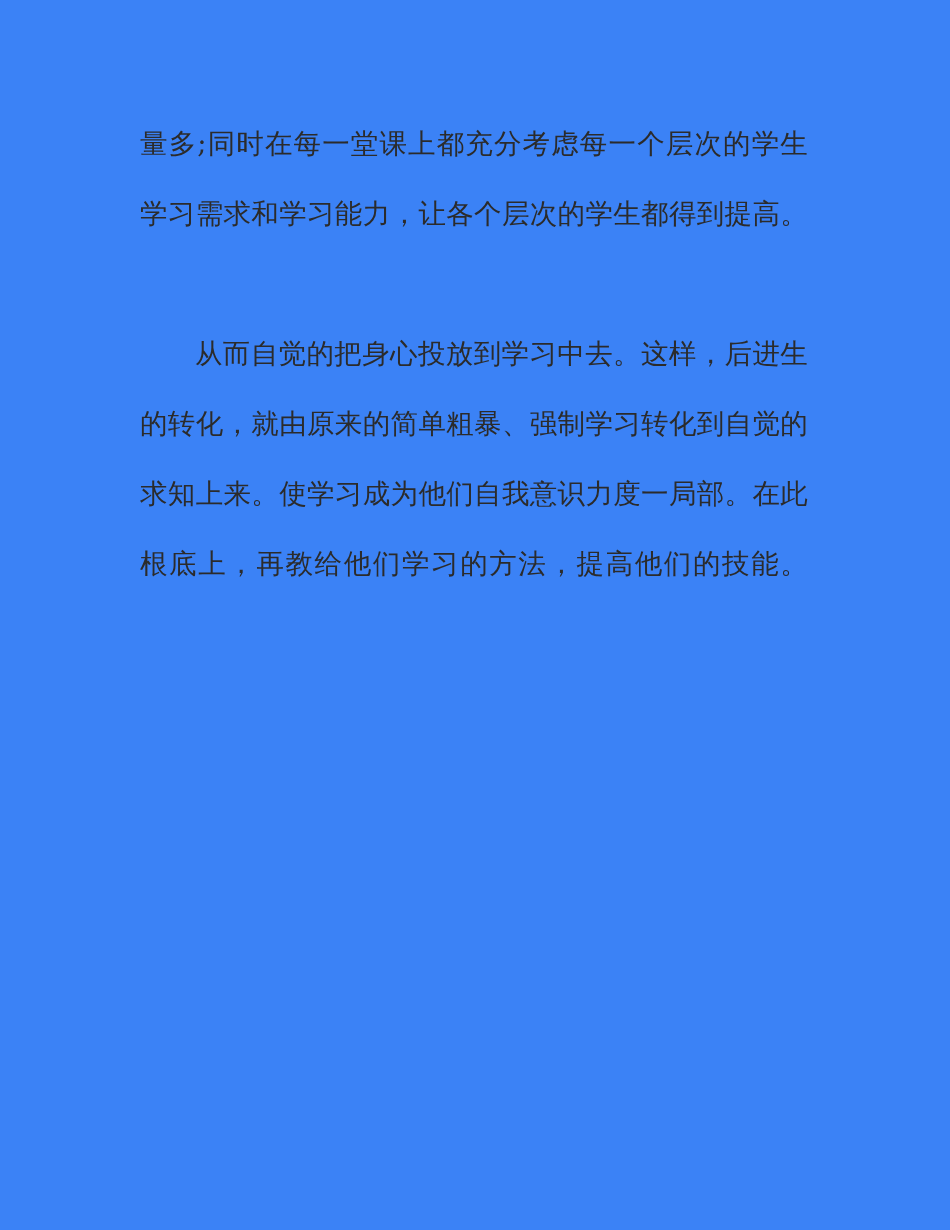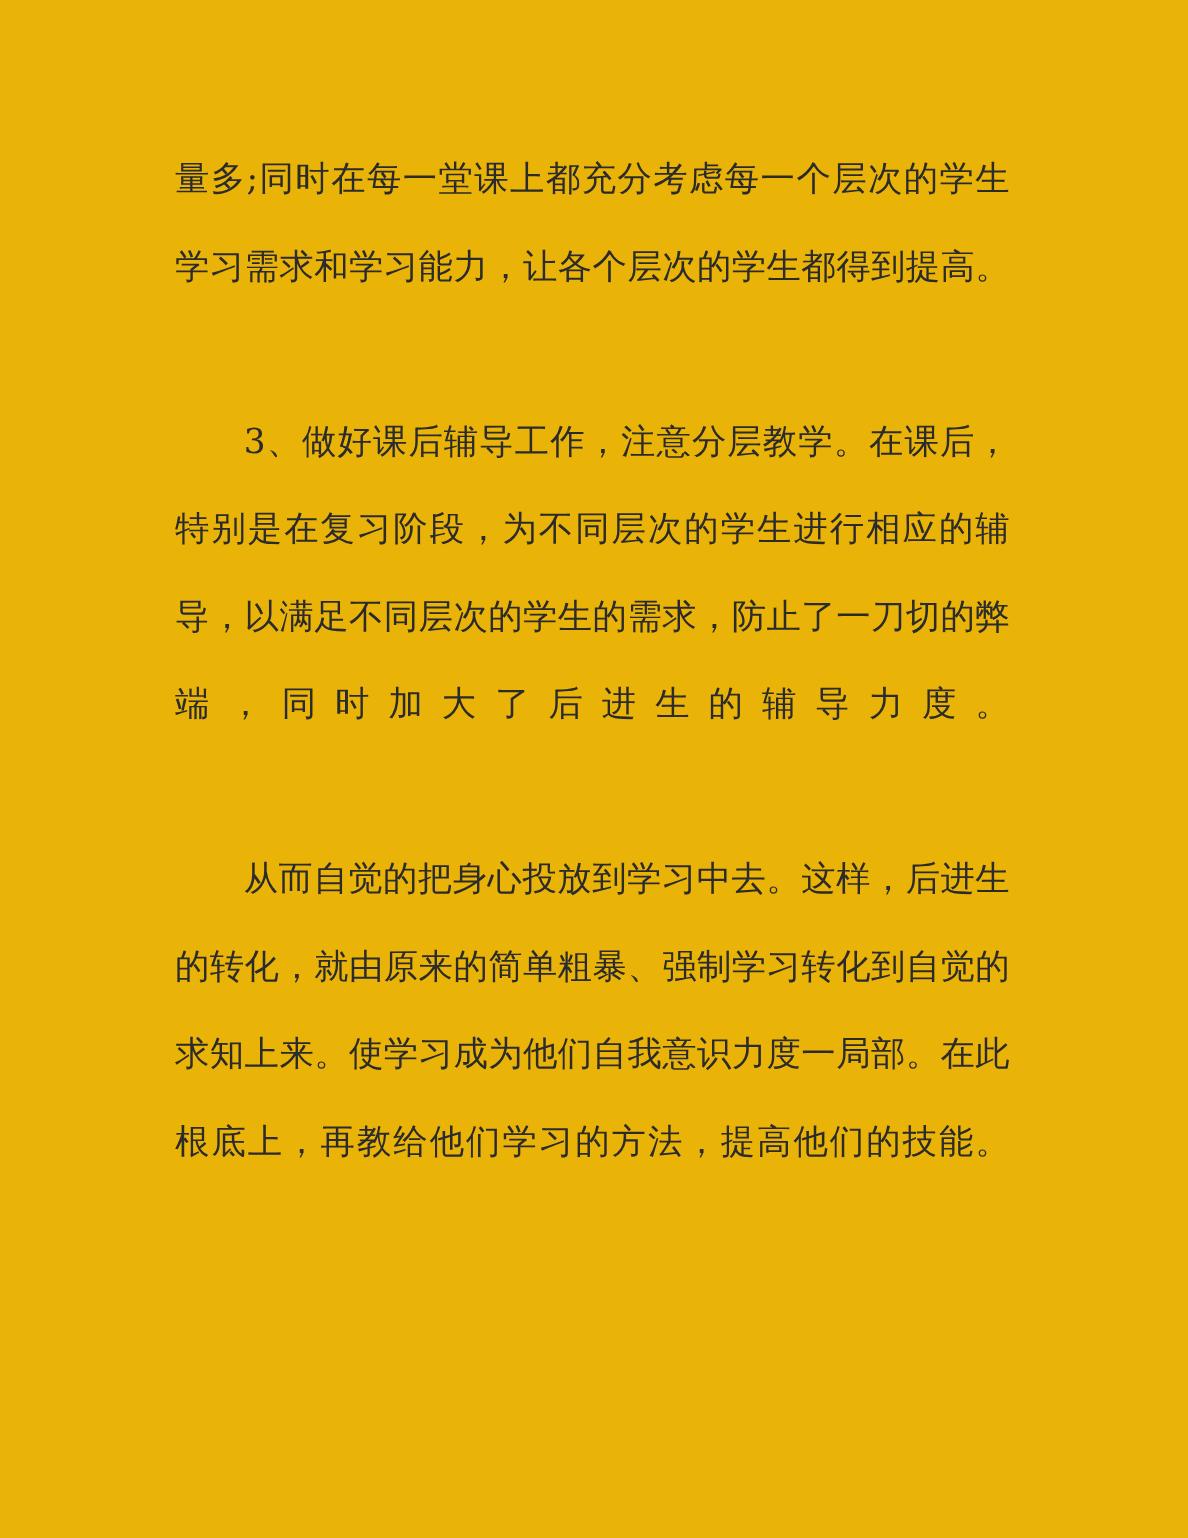--- a/index.html
+++ b/index.html
@@ -5,21 +5,21 @@
   html, body {
     margin: 0;
     padding: 0;
     background: #ffffff;
   }
 
   .page {
     position: relative;
     width: 950px;
     height: 1230px;
-    background: #eab308;
+    background: #3b82f6;
     box-sizing: border-box;
     overflow: hidden;
   }
 
   .doc-body {
     position: absolute;
     left: 140px;
     top: 108px;
     width: 668px;
   }
@@ -50,20 +50,19 @@
 </style>
 </head>
 <body>
 
 <div class="page">
 
   <div class="doc-body">
 
     <p class="para">量多;同时在每一堂课上都充分考虑每一个层次的学生学习需求和学习能力，让各个层次的学生都得到提高。</p>
 
-    <p class="para indent">3、做好课后辅导工作，注意分层教学。在课后，特别是在复习阶段，为不同层次的学生进行相应的辅导，以满足不同层次的学生的需求，防止了一刀切的弊端，同时加大了后进生的辅导力度。</p>
 
 
     <p class="para indent">从而自觉的把身心投放到学习中去。这样，后进生的转化，就由原来的简单粗暴、强制学习转化到自觉的求知上来。使学习成为他们自我意识力度一局部。在此根底上，再教给他们学习的方法，提高他们的技能。</p>
 
   </div>
 
 </div>
 
 </body></html>

